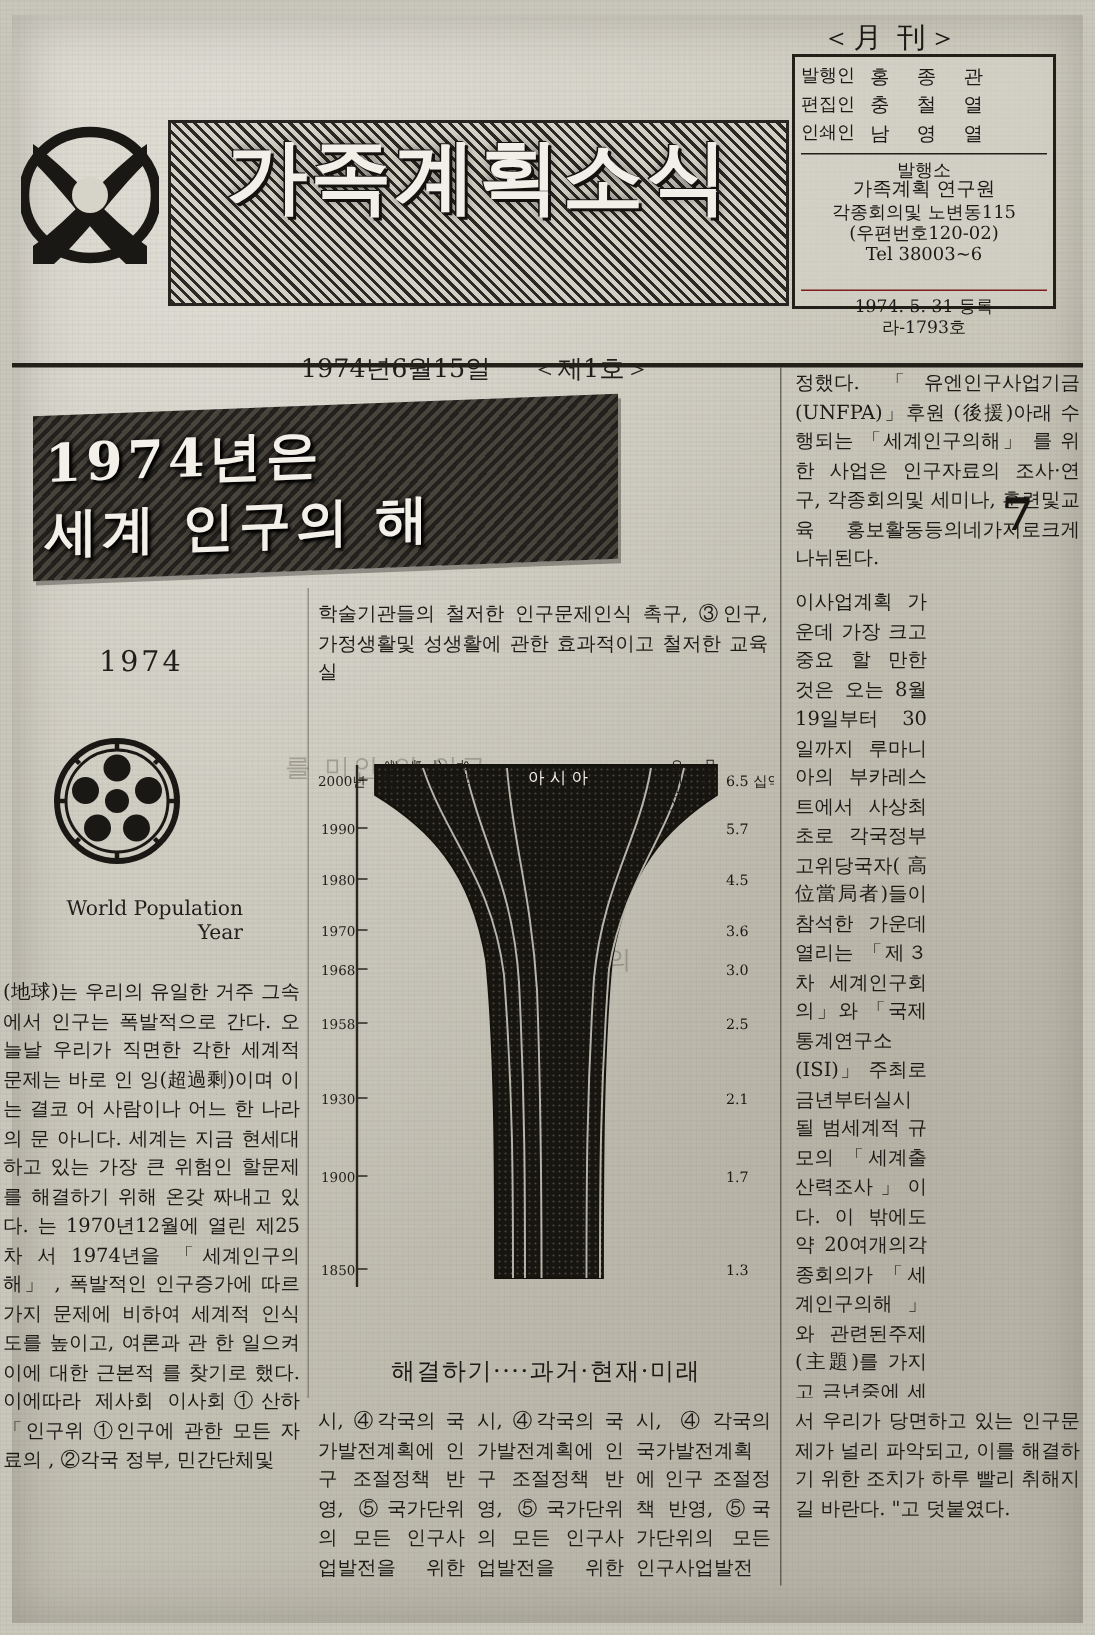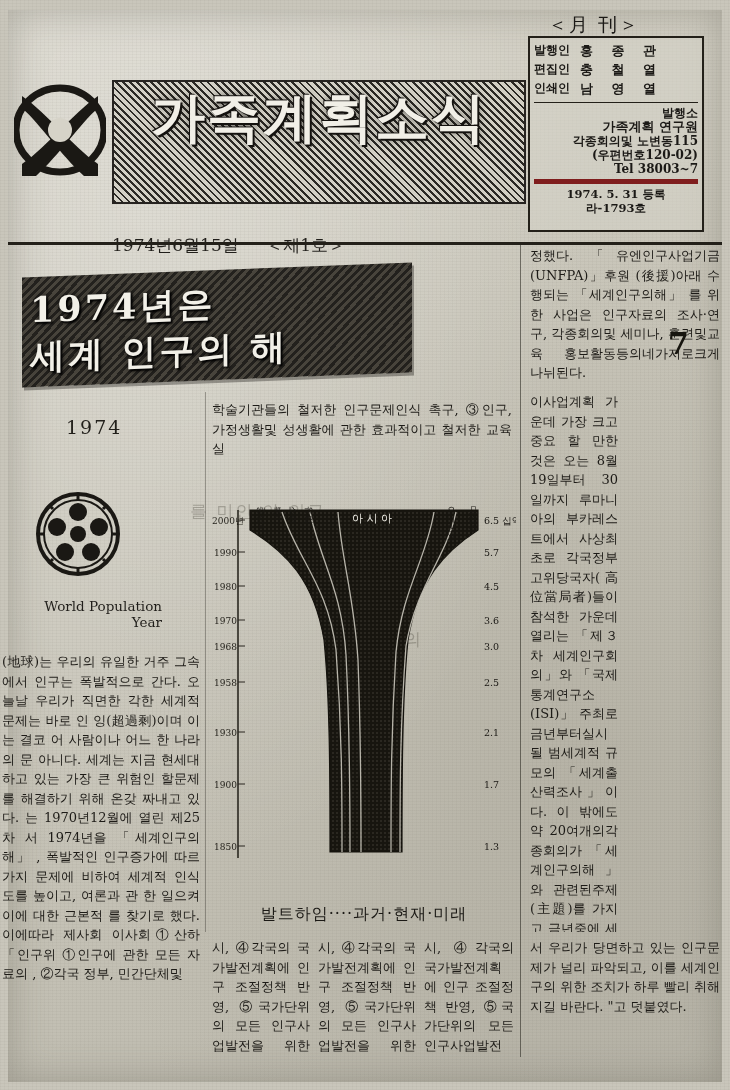--- a/index.html
+++ b/index.html
@@ -81,67 +81,66 @@
   }
   #subtitle-row .rule {
     display:inline-block; width: 90px; height: 0;
     border-top: 2px solid #201e1a; vertical-align: middle;
     margin: 0 6px;
   }
   #date-row {
     position: absolute;
     left: 104px; top: 172px;
     width: 410px;
-    text-align: left;
+    text-align: center;
     font-family: "DejaVu Serif", serif;
     font-size: 17px;
     color: #201e1a;
   }
   #issue-no { margin-left: 22px; }
 
   
   #monthly-label {
     position: absolute;
     left: 548px; top: 12px;
     font-family: "DejaVu Serif", serif;
     font-size: 19px;
     color: #1b1916;
     letter-spacing: 2px;
   }
   #pub-box {
     position: absolute;
     left: 528px; top: 36px;
-    width: 176px; height: 196px;
+    width: 176px; height: 170px;
     border: 2px solid #232019;
     background: rgba(214,211,200,0.55);
     font-family: "DejaVu Serif", serif;
     color: #1b1916;
     font-size: 12px;
     padding: 4px 4px 0 4px;
     box-sizing: border-box;
-    font-weight: bold;
   }
   #pub-grid {
     display: grid;
     grid-template-columns: 46px 1fr;
     row-gap: 1px;
     border-bottom: 1px solid #232019;
     padding-bottom: 4px;
   }
   #pub-grid .k { font-size: 12px; }
   #pub-grid .v { font-size: 13px; letter-spacing: 7px; }
   .pub-line {
-    text-align: right;
+    text-align: center;
     font-size: 12px;
     line-height: 14px;
   }
   .pub-line.strong { font-size: 13px; }
   #pub-reg {
-    border-top: 5px solid #7f1d1d;
-    margin-top: 3px;
+    border-top: 1px solid #7f1d1d;
+    margin-top: 17px;
     padding-top: 3px;
     text-align: center;
     font-size: 11.5px;
     line-height: 14px;
   }
 
   #masthead-rule {
     position: absolute;
     left: 8px; top: 242px;
     width: 714px;
@@ -180,21 +179,21 @@
     font-weight: bold;
     font-size: 35px;
     line-height: 46px;
     letter-spacing: 3px;
     text-shadow: 2px 2px 2px #000, 0 0 6px rgba(0,0,0,0.8);
   }
 
   
   #year-1974 {
     position: absolute;
-    left: 66px; top: 416px;
+    left: 66px; top: 430px;
     font-family: "DejaVu Serif", serif;
     font-size: 19px;
     color: #211f1a;
     letter-spacing: 2px;
   }
   #wpy-emblem {
     position: absolute;
     left: 20px; top: 486px;
     width: 116px; height: 96px;
   }
@@ -334,21 +333,21 @@
       <div class="v">홍 종 관</div>
       <div class="k">편집인</div>
       <div class="v">충 철 열</div>
       <div class="k">인쇄인</div>
       <div class="v">남 영 열</div>
     </div>
     <div class="pub-line" style="margin-top:3px;">발행소</div>
     <div class="pub-line strong">가족계획 연구원</div>
     <div class="pub-line">각종회의및 노변동115</div>
     <div class="pub-line">(우편번호120-02)</div>
-    <div class="pub-line">Tel 38003~7</div>
+    <div class="pub-line">Tel 38003~6</div>
     <div id="pub-reg">
       <div>1974. 5. 31 등록</div>
       <div>라-1793호</div>
     </div>
   </div>
 
   <div id="masthead-rule"></div>
   <div id="col-rule-right"></div>
   <div id="col-rule-left"></div>
 
@@ -449,21 +448,21 @@
         <text x="272" y="90">4.5</text>
         <text x="272" y="124">3.6</text>
         <text x="272" y="150">3.0</text>
         <text x="272" y="186">2.5</text>
         <text x="272" y="236">2.1</text>
         <text x="272" y="288">1.7</text>
         <text x="272" y="350">1.3</text>
       </g>
     </svg>
   </div>
-  <div id="chart-caption">발트하임····과거·현재·미래</div>
+  <div id="chart-caption">해결하기····과거·현재·미래</div>
 
   <div class="col" id="col-bottom-a">
     <p>시, ④각국의 국가발전계획에 인구 조절정책 반영, ⑤국가단위의 모든 인구사업발전을 위한 국제적인 협력 관계의 증진등 다섯가지 목적을 설</p>
   </div>
   <div class="col" id="col-bottom-b">
     <p>시, ④각국의 국가발전계획에 인구 조절정책 반영, ⑤국가단위의 모든 인구사업발전을 위한 국제적인 협력 관계의 증진등 다섯가지 목적을 설</p>
   </div>
   <div class="col" id="col-bottom-c">
     <p>시, ④각국의 국가발전계획에 인구 조절정책 반영, ⑤국가단위의 모든 인구사업발전을 위한 국제적인 협력 관계의 증진등 다섯가지 목적을 설</p>
   </div>
@@ -471,15 +470,15 @@
   <div class="col" id="col-right-1">
     <p>정했다.
 「유엔인구사업기금(UNFPA)」후원 (後援)아래 수행되는 「세계인구의해」 를 위한 사업은 인구자료의 조사·연 구, 각종회의및 세미나, 훈련및교육 홍보활동등의네가지로크게 나뉘된다.</p>
   </div>
   <div class="big-num">7</div>
 
   <div class="col" id="col-right-2">
     <p>이사업계획 가운데 가장 크고중요 할 만한 것은 오는 8월19일부터 30 일까지 루마니아의 부카레스트에서 사상최초로 각국정부 고위당국자(高位當局者)들이 참석한 가운데 열리는 「제３차 세계인구회의」와 「국제통계연구소(ISI)」 주최로 금년부터실시될 범세계적 규모의 「세계출산력조사」이다. 이 밖에도 약 20여개의각종회의가 「세계인구의해」와 관련된주제(主題)를 가지고 금년중에 세계 여러 나라에서 열리게 된다.</p>
   </div>
   <div class="col" id="col-right-bottom">
-    <p>서 우리가 당면하고 있는 인구문제가 널리 파악되고, 이를 세계인구의 위한 조치가 하루 빨리 취해지길 바란다. "고 덧붙였다.</p>
+    <p>서 우리가 당면하고 있는 인구문제가 널리 파악되고, 이를 해결하기 위한 조치가 하루 빨리 취해지길 바란다. "고 덧붙였다.</p>
   </div>
 </div>
 
 </body></html>

